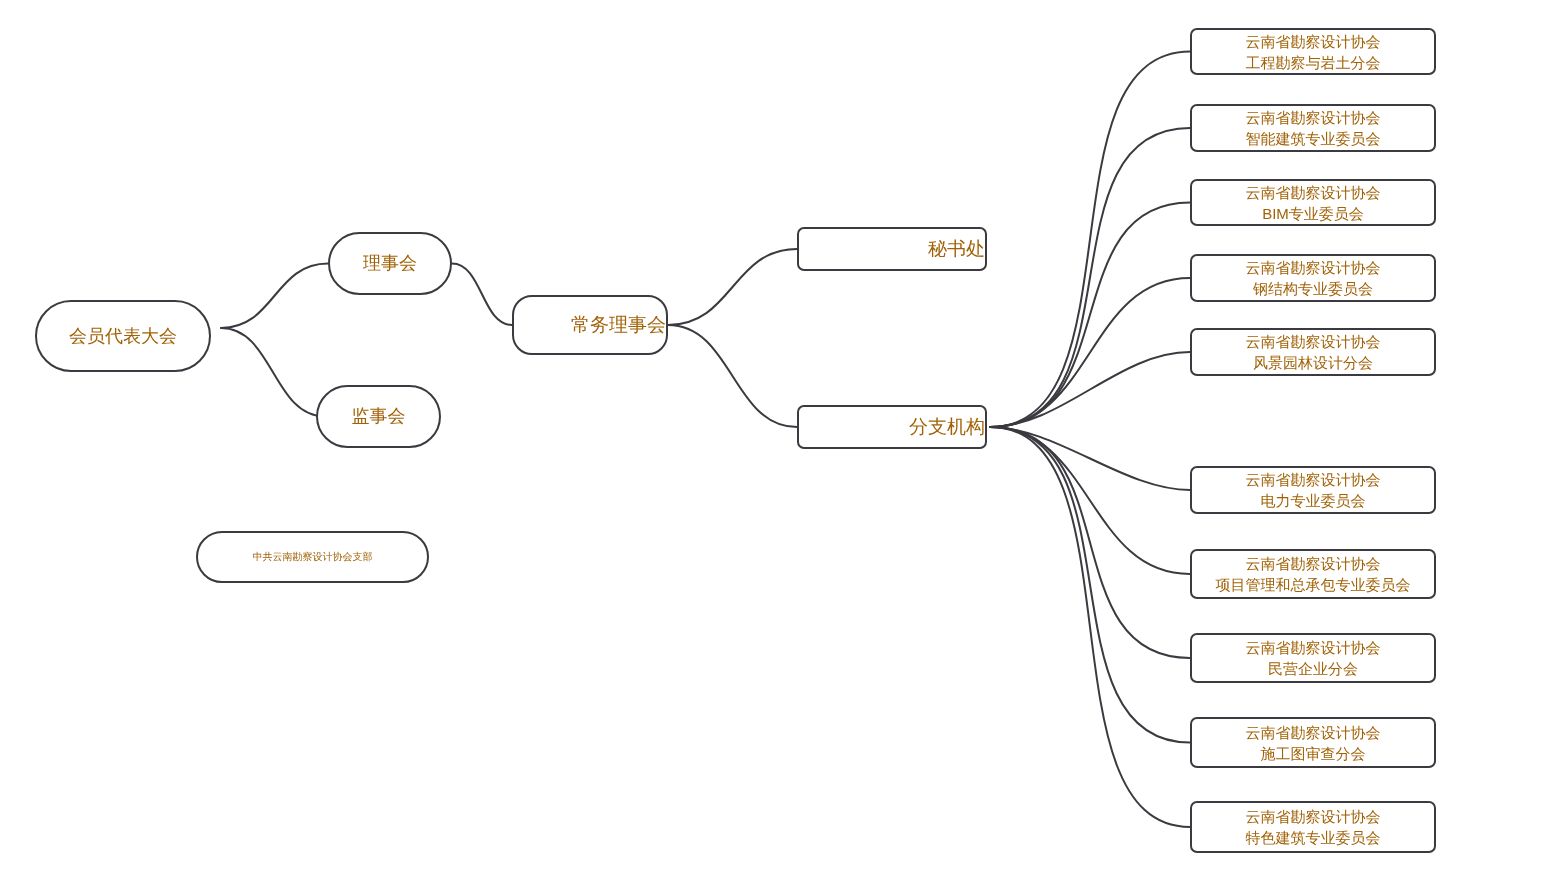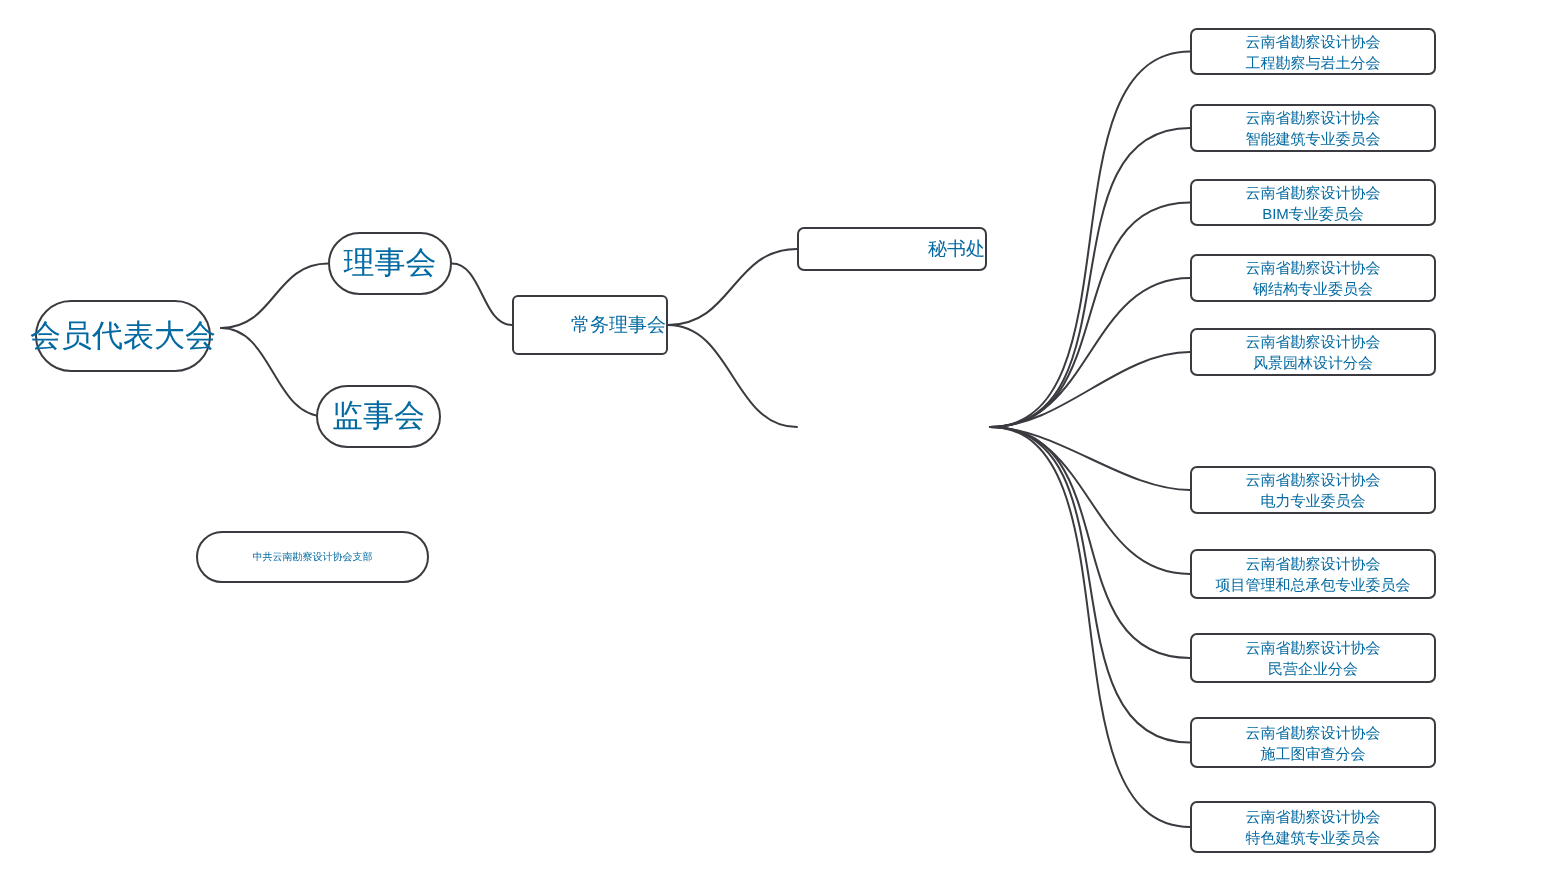--- a/index.html
+++ b/index.html
@@ -24,33 +24,33 @@
     top: 0;
     width: 1555px;
     height: 887px;
     pointer-events: none;
   }
   .node {
     position: absolute;
     box-sizing: border-box;
     background: #ffffff;
     border: 2px solid #3a3a40;
-    color: #0369a1;
+    color: #a16207;
     display: flex;
     align-items: center;
     justify-content: center;
     text-align: center;
     z-index: 2;
     white-space: nowrap;
     line-height: 1.25;
   }
   .node.pill      { border-radius: 999px; }
-  .node.round-lg  { border-radius: 6px; }
+  .node.round-lg  { border-radius: 20px; }
   .node.round-sm  { border-radius: 7px; }
-  .node.big   { font-size: 31px; }
+  .node.big   { font-size: 18px; }
   .node.mid   { font-size: 19px; justify-content: flex-end; }
   .node.small { font-size: 10px; }
   .node.leaf  { font-size: 15px; line-height: 21px; }
   .leaf-text {
     display: block;
     width: 100%;
     white-space: pre-line;
   }
 </style>
 </head>
@@ -89,20 +89,23 @@
     </div>
 
   <div class="node round-lg mid" style="left: 512px; top: 295px; width: 156px; height: 60px;">
       <span>常务理事会</span>
     </div>
 
   <div class="node round-sm mid" style="left: 797px; top: 227px; width: 190px; height: 44px;">
       <span>秘书处</span>
     </div>
 
+  <div class="node round-sm mid" style="left: 797px; top: 405px; width: 190px; height: 44px;">
+      <span>分支机构</span>
+    </div>
 
   <div class="node pill small" style="left: 196px; top: 531px; width: 233px; height: 52px;">
       <span>中共云南勘察设计协会支部</span>
     </div>
 
   <div id="leaf-host">
       <div class="node round-sm leaf" style="left: 1190px; top: 28px; width: 246px; height: 47px;">
         <span class="leaf-text">云南省勘察设计协会
 工程勘察与岩土分会</span>
       </div>

